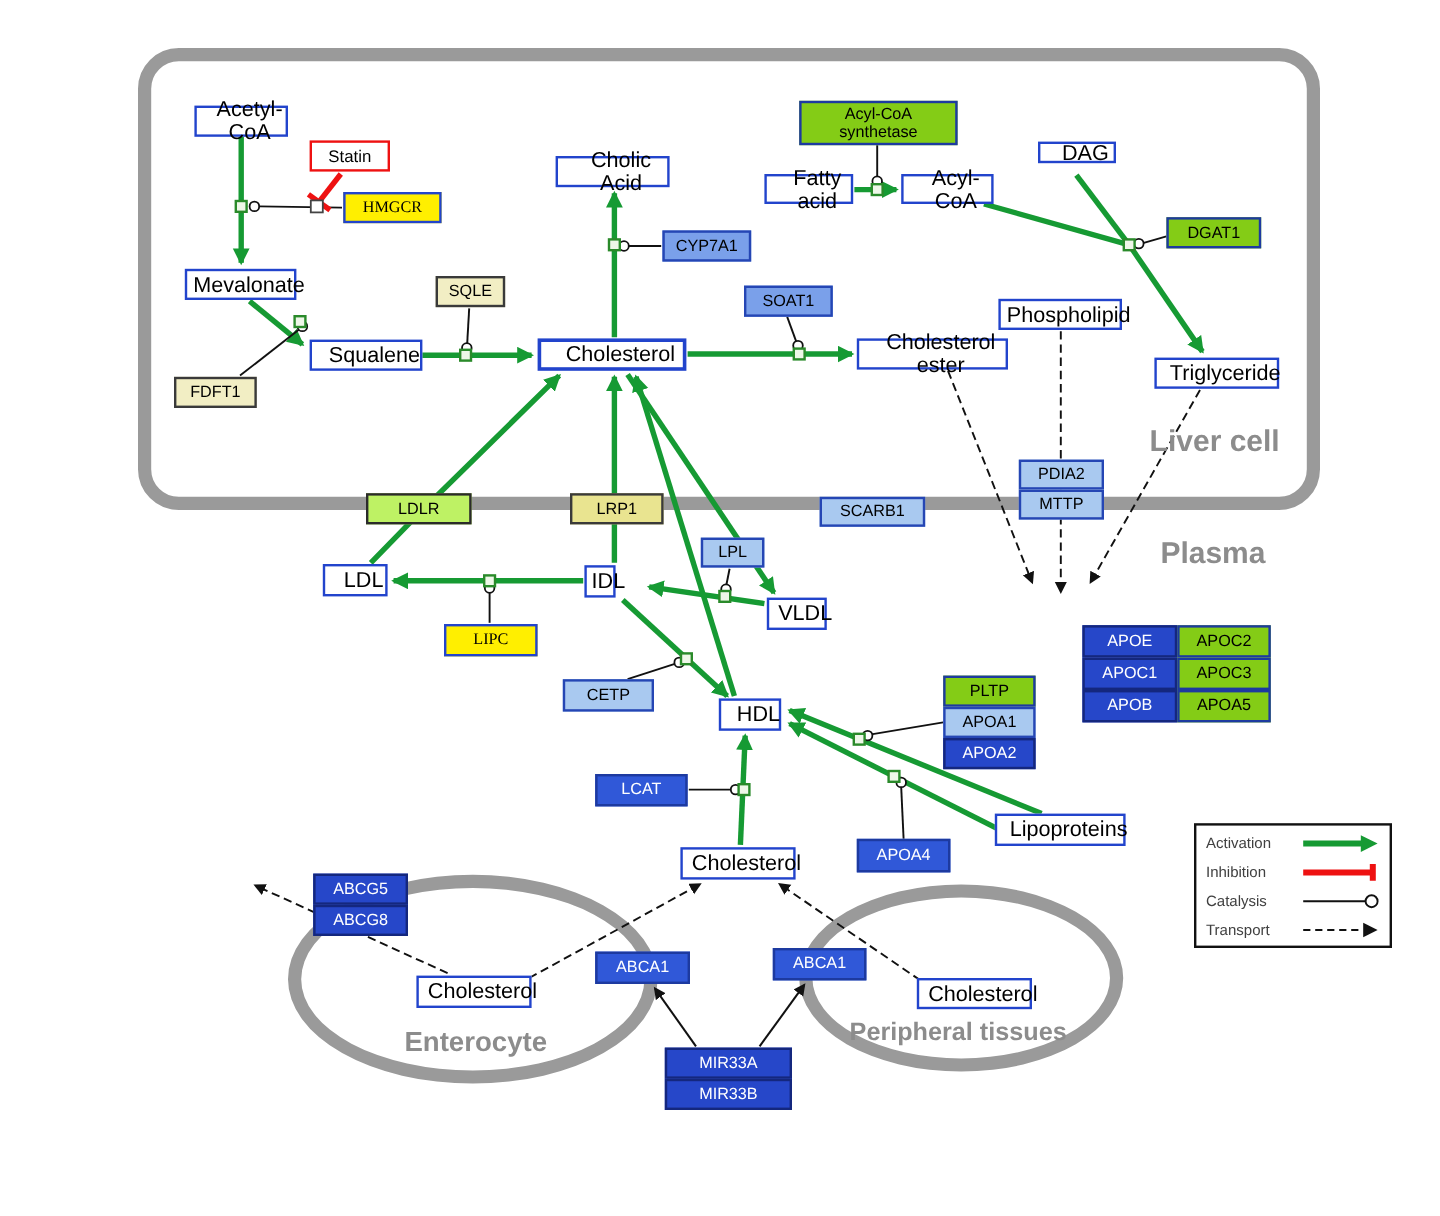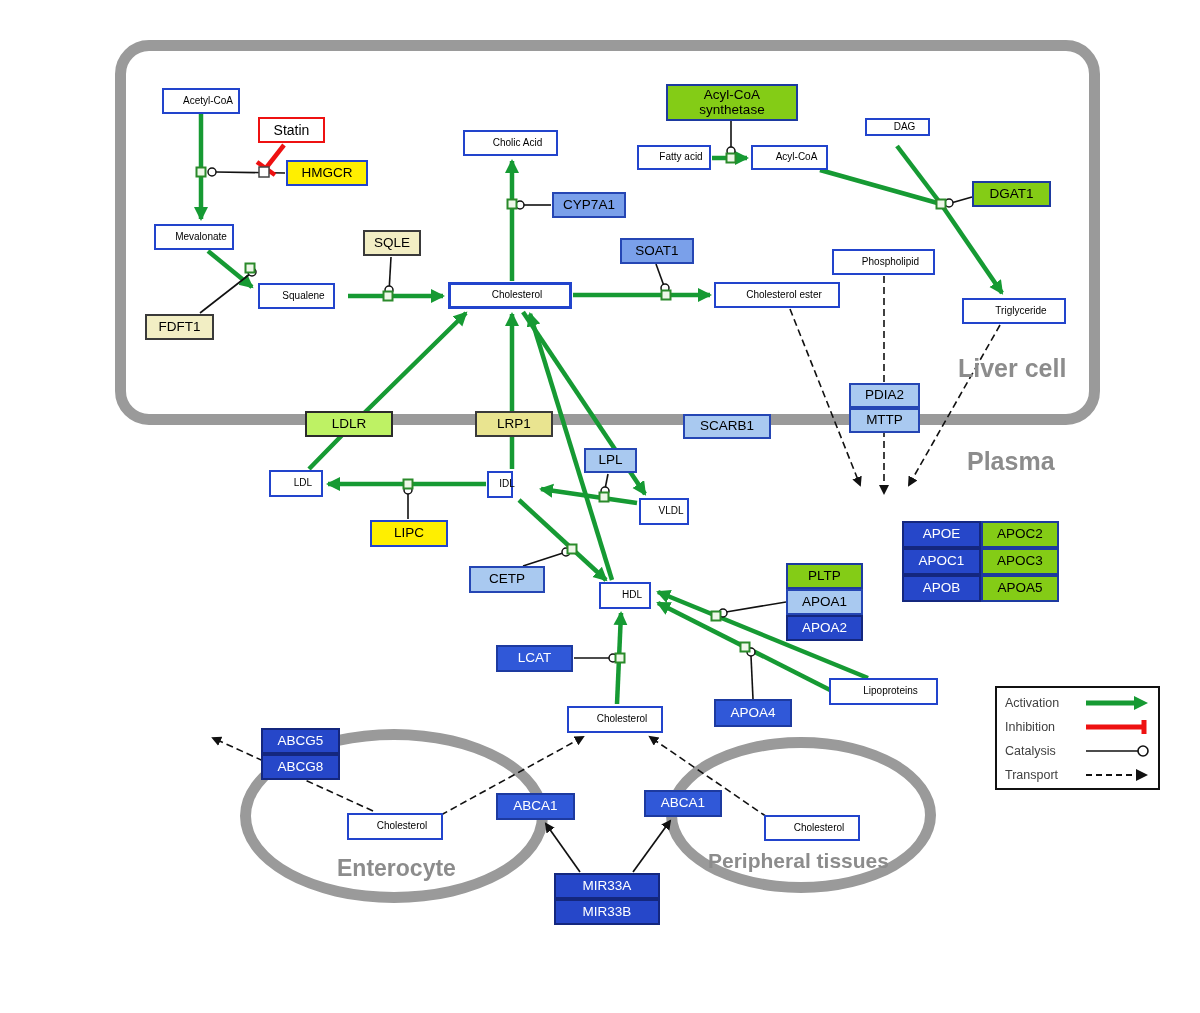--- a/index.html
+++ b/index.html
@@ -9,24 +9,24 @@
   .liver { left:115px; top:40px; width:985px; height:385px; border-radius:34px; }
   .ellipse { border-radius:50%; }
   .enterocyte-shape { left:240px; top:729px; width:308px; height:174px; }
   .peripheral-shape { left:666px; top:737px; width:270px; height:156px; }
 
   .edges { position:absolute; left:0; top:0; z-index:2; }
 
   .node { position:absolute; z-index:3; display:flex; align-items:center; justify-content:center;
           text-align:center; font-size:13.5px; color:#000; background:#fff; box-sizing:border-box;
           line-height:1.05; padding:1px 2px; }
-  .met        { border:2px solid #2244cc; font-size:10px;padding-left:16px; }
+  .met        { border:2px solid #2244cc; font-size:18px;padding-left:16px; }
   .met-strong { border:3px solid #2244cc; }
   .drug       { border:2px solid #ee1111; font-size:14px; }
-  .g-byellow  { background:#ffef00; border:2px solid #2244cc; }
+  .g-byellow  { background:#ffef00; border:2px solid #2244cc;font-family:Liberation Serif, serif; }
   .g-yellow   { background:#bef264; border:2px solid #2b2b2b; }
   .g-cream    { background:#f2eec4; border:2px solid #3a3a3a; }
   .g-cream2   { background:#e9e490; border:2px solid #3a3a3a; }
   .g-light    { background:#a9c9f0; border:2px solid #2546b4; }
   .g-lightmed { background:#7aa0ea; border:2px solid #2546b4; }
   .g-med      { background:#84cc16; border:2px solid #1d3aa0; }
   .g-meddark  { background:#3058d8; border:2px solid #1d3aa0; color:#fff; }
   .g-dark     { background:#2647c9; border:2px solid #14277e; color:#fff; }
 
   .area-label { position:absolute; z-index:4; color:#8c8c8c; font-weight:bold; white-space:nowrap; }
@@ -146,24 +146,24 @@
       <rect x="711.5" y="611.5" width="9" height="9"></rect>
       <rect x="740.5" y="642.5" width="9" height="9"></rect>
     </g>
 
     <rect x="259" y="167" width="10" height="10" fill="#fff" stroke="#444" stroke-width="1.5"></rect>
   </svg>
 
   <div class="node met" style="left:162px;top:88px;width:78px;height:26px">Acetyl-CoA</div>
   <div class="node drug" style="left:258px;top:117px;width:67px;height:26px">Statin</div>
   <div class="node g-byellow" style="left:286px;top:160px;width:82px;height:26px">HMGCR</div>
-  <div class="node met" style="left:154px;top:224px;width:80px;height:26px">Mevalonate</div>
+  <div class="node met" style="left:154px;top:224px;width:93px;height:26px">Mevalonate</div>
   <div class="node g-cream" style="left:363px;top:230px;width:58px;height:26px">SQLE</div>
   <div class="node g-cream" style="left:145px;top:314px;width:69px;height:26px">FDFT1</div>
-  <div class="node met" style="left:258px;top:283px;width:77px;height:26px">Squalene</div>
+  <div class="node met" style="left:258px;top:283px;width:94px;height:26px">Squalene</div>
   <div class="node met met-strong" style="left:448px;top:282px;width:124px;height:27px">Cholesterol</div>
   <div class="node met" style="left:463px;top:130px;width:95px;height:26px">Cholic Acid</div>
   <div class="node g-lightmed" style="left:552px;top:192px;width:74px;height:26px">CYP7A1</div>
   <div class="node g-lightmed" style="left:620px;top:238px;width:74px;height:26px">SOAT1</div>
   <div class="node met" style="left:714px;top:282px;width:126px;height:26px">Cholesterol ester</div>
   <div class="node g-med" style="left:666px;top:84px;width:132px;height:37px">Acyl-CoA synthetase</div>
   <div class="node met" style="left:637px;top:145px;width:74px;height:25px">Fatty acid</div>
   <div class="node met" style="left:751px;top:145px;width:77px;height:25px">Acyl-CoA</div>
   <div class="node met" style="left:865px;top:118px;width:65px;height:18px">DAG</div>
   <div class="node g-med" style="left:972px;top:181px;width:79px;height:26px">DGAT1</div>

